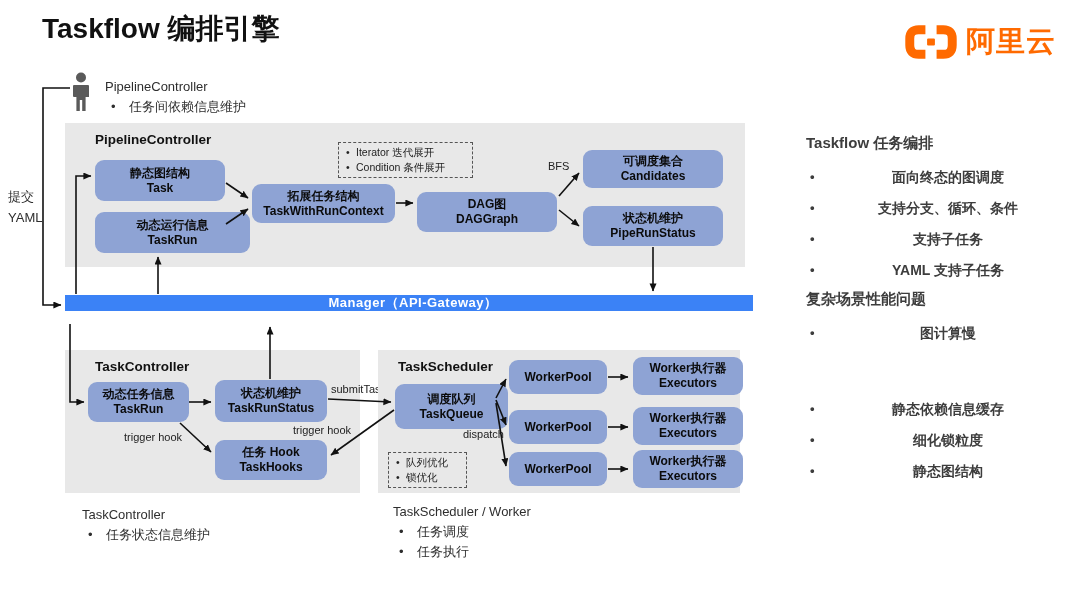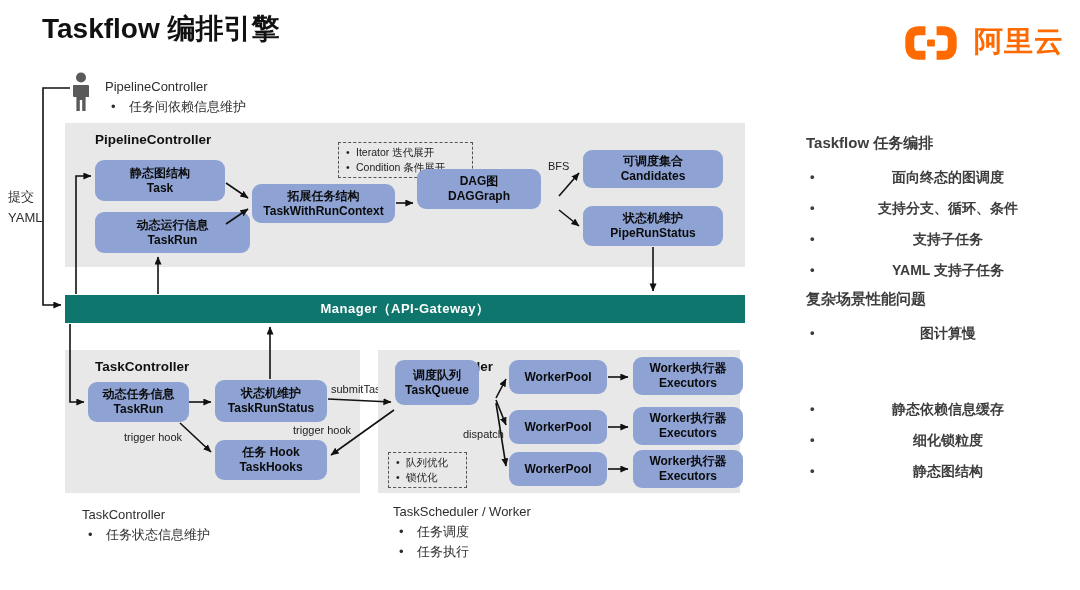--- a/index.html
+++ b/index.html
@@ -6,36 +6,36 @@
   body{
     width:1080px;height:590px;position:relative;overflow:hidden;
     background:#ffffff;
     font-family:"Liberation Sans","DejaVu Sans",sans-serif;
     color:#1a1a1a;
   }
   .abs{position:absolute;}
   
   .page-title{left:42px;top:10px;font-size:28px;font-weight:bold;color:#111;}
   
-  .logo{left:903px;top:22px;display:flex;align-items:flex-end;gap:15px;}
+  .logo{left:903px;top:22px;display:flex;align-items:center;gap:7px;}
   .logo-text{font-size:29px;font-weight:bold;color:#FF6A00;letter-spacing:1px;}
   
   .grp{position:absolute;background:#E8E8E8;}
   .grp-label{position:absolute;font-size:13.5px;font-weight:bold;color:#111;}
   
   .bx{
     position:absolute;background:#8EA3D4;border-radius:9px;
     display:flex;flex-direction:column;align-items:center;justify-content:center;
     font-size:12px;font-weight:bold;line-height:15px;color:#0b0b0b;text-align:center;
   }
   
   .manager{
-    position:absolute;left:65px;top:295px;width:680px;height:28px;background:#0f766e;
+    position:absolute;left:65px;top:295px;width:680px;height:16px;background:#3b82f6;
     display:flex;align-items:center;justify-content:center;
-    color:#ffffff;font-size:13px;font-weight:bold;letter-spacing:.5px;
+    color:#ffffff;font-size:13px;font-weight:bold;letter-spacing:.5px;padding-left:8px;
   }
   
   .dashed{
     position:absolute;border:1.6px dashed #555;background:transparent;
     font-size:10.5px;line-height:15px;color:#222;padding:2px 5px 2px 6px;
   }
   .dashed div{padding-left:11px;position:relative;white-space:nowrap;}
   .dashed div::before{content:"•";position:absolute;left:1px;}
   
   .lbl{position:absolute;font-size:11px;color:#222;white-space:nowrap;}
@@ -95,21 +95,21 @@
   <span>TaskRun</span>
 </div>
 <div class="bx" style="left:252px;top:184px;width:143px;height:39px">
   <span>拓展任务结构</span>
   <span>TaskWithRunContext</span>
 </div>
 <div class="dashed" style="left:338px;top:142px;width:122px">
   <div>Iterator 迭代展开</div>
   <div>Condition 条件展开</div>
 </div>
-<div class="bx" style="left:417px;top:169px;width:124px;height:40px">
+<div class="bx" style="left:417px;top:192px;width:140px;height:40px">
   <span>DAG图</span>
   <span>DAGGraph</span>
 </div>
 <div class="lbl" style="left:548px;top:160px">BFS</div>
 <div class="bx" style="left:583px;top:150px;width:140px;height:38px">
   <span>可调度集合</span>
   <span>Candidates</span>
 </div>
 <div class="bx" style="left:583px;top:206px;width:140px;height:40px">
   <span>状态机维护</span>
@@ -135,21 +135,21 @@
   <span>任务 Hook</span>
   <span>TaskHooks</span>
 </div>
 <div class="lbl" style="left:124px;top:431px">trigger hook</div>
 <div class="lbl" style="left:293px;top:424px">trigger hook</div>
 <div class="lbl" style="left:331px;top:383px">submitTask</div>
 
 <div class="grp" style="left:378px;top:350px;width:362px;height:143px"></div>
 <div class="grp-label" style="left:398px;top:359px">TaskScheduler</div>
 
-<div class="bx" style="left:395px;top:360px;width:84px;height:45px">
+<div class="bx" style="left:395px;top:384px;width:113px;height:45px">
   <span>调度队列</span>
   <span>TaskQueue</span>
 </div>
 <div class="lbl" style="left:463px;top:428px">dispatch</div>
 <div class="dashed" style="left:388px;top:452px;width:66px">
   <div>队列优化</div>
   <div>锁优化</div>
 </div>
 
 <div class="bx" style="left:509px;top:360px;width:98px;height:34px">

